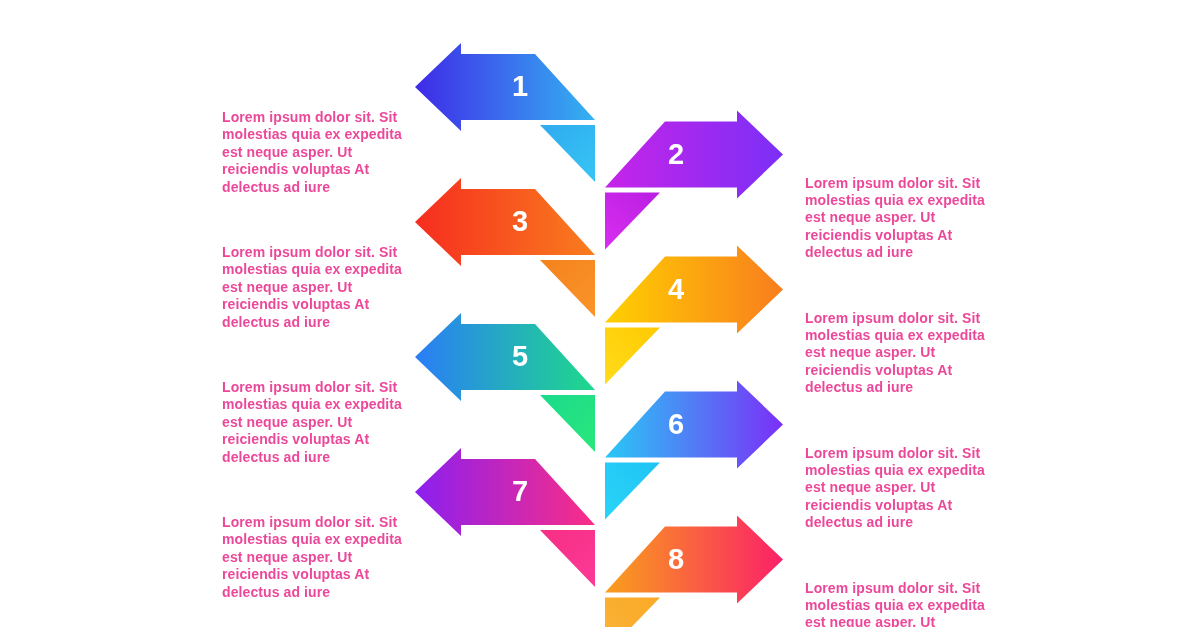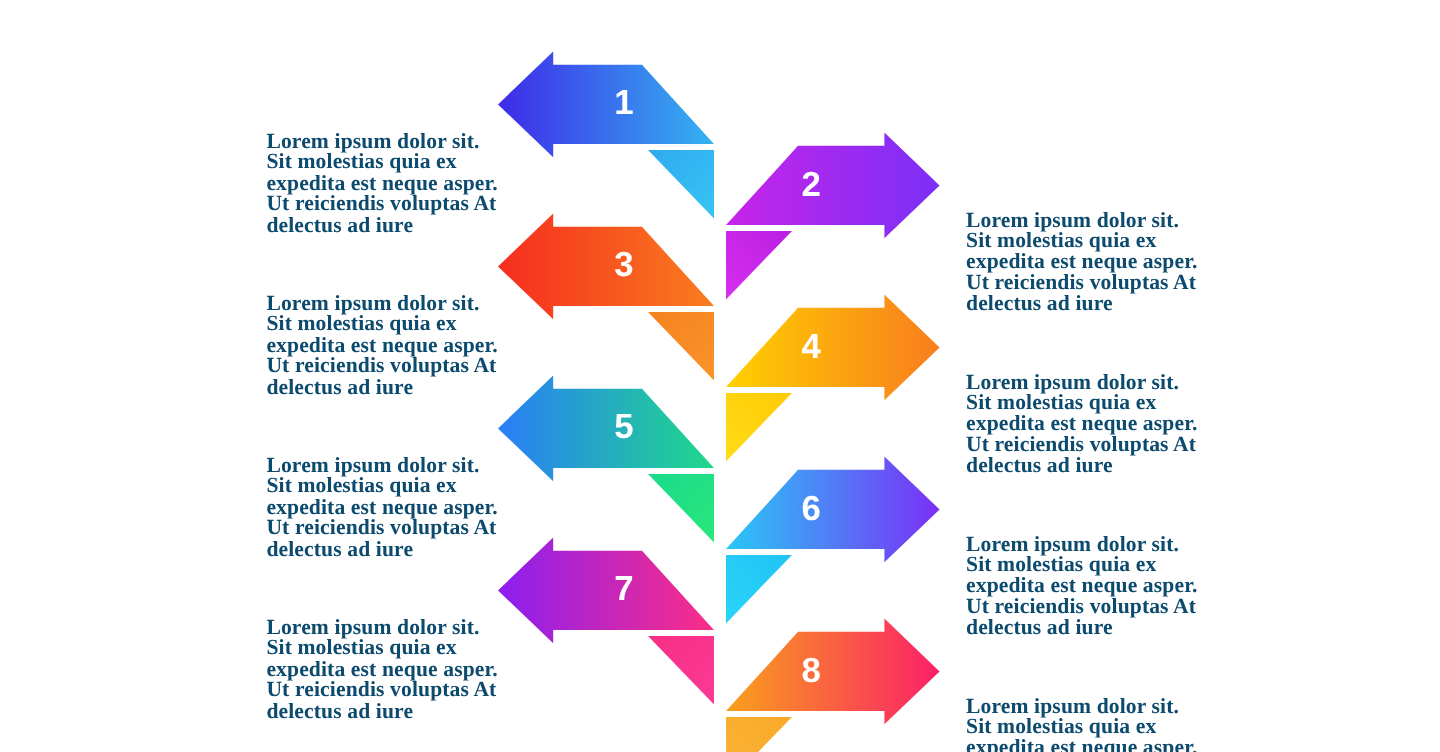--- a/index.html
+++ b/index.html
@@ -17,25 +17,25 @@
   #infographic {
     position: absolute;
     left: 0;
     top: 0;
     width: 1200px;
     height: 627px;
   }
   .desc {
     position: absolute;
     width: 200px;
-    font-family: Liberation Serif, serif;
-    font-size: 18px;
+    font-family: Liberation Sans, sans-serif;
+    font-size: 14px;
     line-height: 17.4px;
     font-weight: bold;
-    color: #0c4a6e;
+    color: #ec4899;
     letter-spacing: 0.1px;
     white-space: normal;
   }
   .desc.left  { text-align: left; }
   .desc.right { text-align: left; }
   .num {
     position: absolute;
     color: #ffffff;
     font-family: "Liberation Sans", sans-serif;
     font-weight: bold;

